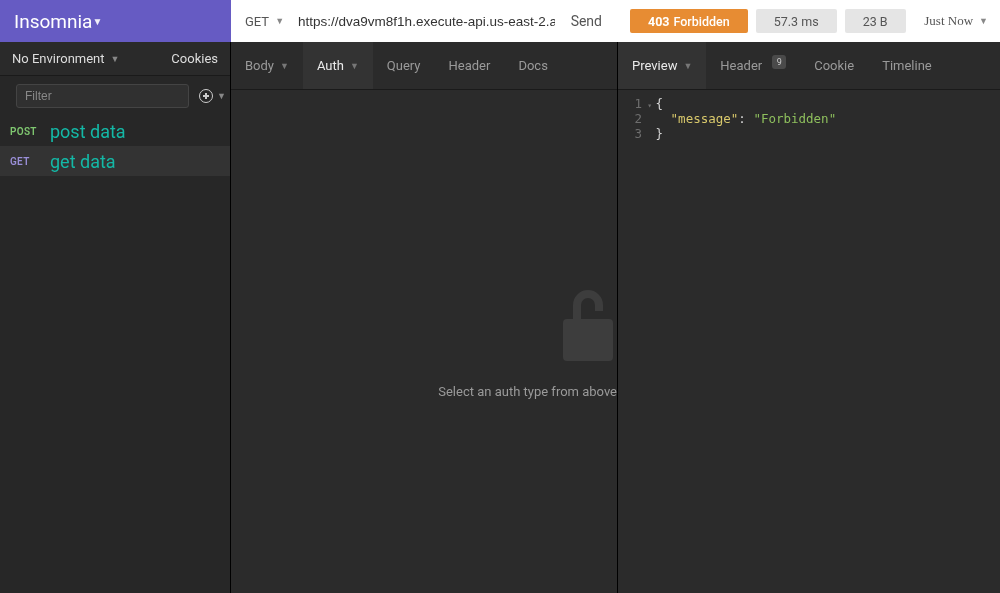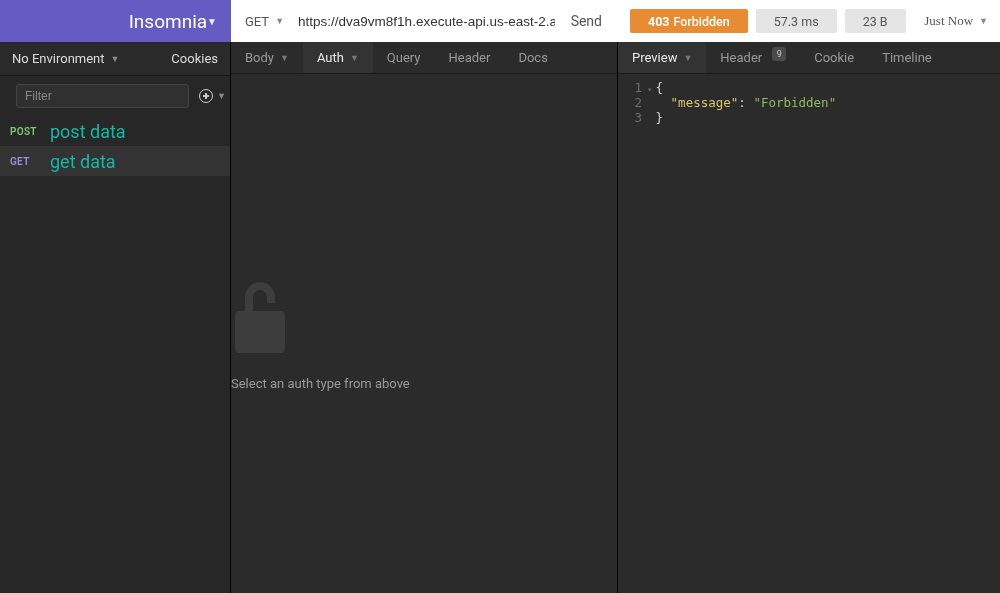--- a/index.html
+++ b/index.html
@@ -1,21 +1,21 @@
 <!DOCTYPE html>
 <html><head>
 <meta charset="utf-8">
 <style>
   * { box-sizing: border-box; margin: 0; padding: 0; }
   html, body { width: 1000px; height: 593px; font-family: -apple-system, BlinkMacSystemFont, "Segoe UI", Roboto, sans-serif; font-size: 13px; color: #ccc; background: #2b2b2b; overflow: hidden; }
   .app { display: flex; flex-direction: column; height: 100%; }
 
   
   .topbar { display: flex; height: 42px; }
-  .brand { width: 231px; background: #665bc3; display: flex; align-items: center; justify-content: flex-end; padding: 0 14px; color: #fff; }
+  .brand { width: 231px; background: #665bc3; display: flex; align-items: center; justify-content: flex-start; padding: 0 14px; color: #fff; }
   .brand-title { font-size: 19px; font-weight: 400; }
   .brand-caret { font-size: 10px; opacity: .9; }
   .request-area { flex: 1; background: #fff; display: flex; align-items: center; padding: 0 10px; gap: 10px; color: #444; }
   .method-select { display: flex; align-items: center; gap: 6px; color: #555; font-size: 13px; cursor: pointer; padding: 0 4px; }
   .caret { font-size: 9px; color: #888; }
   .url-input { flex: 1; border: none; outline: none; font-size: 13.5px; color: #333; background: transparent; min-width: 0; overflow: hidden; text-overflow: clip; white-space: nowrap; }
   .send-btn { font-size: 14px; color: #555; padding: 0 6px; cursor: pointer; }
   .response-area { width: 382px; background: #fff; display: flex; align-items: center; padding: 0 12px; gap: 8px; }
   .pill { display: inline-flex; align-items: center; height: 24px; padding: 0 18px; border-radius: 2px; font-size: 12.5px; background: #e5e5e5; color: #555; }
   .pill.status { background: #e78c33; color: #fff; font-weight: 500; }
@@ -39,25 +39,25 @@
   .req-list { display: flex; flex-direction: column; }
   .req-item { display: flex; align-items: center; gap: 10px; height: 30px; padding: 0 10px; cursor: pointer; }
   .req-item.active { background: #333; }
   .method-tag { font-size: 10px; font-weight: 600; letter-spacing: .3px; width: 30px; }
   .method-POST { color: #7fc770; }
   .method-GET { color: #9a8fd8; }
   .req-name { color: #14b8a6; font-size: 18px; }
 
   
   .center { flex: 1; background: #2b2b2b; display: flex; flex-direction: column; border-right: 1px solid #000; min-width: 0; }
-  .tabs { height: 32px; display: flex; align-items: stretch; background: #2b2b2b; border-bottom: 1px solid #1a1a1a; }
+  .tabs { height: 48px; display: flex; align-items: stretch; background: #2b2b2b; border-bottom: 1px solid #1a1a1a; }
   .tab { display: flex; align-items: center; gap: 6px; padding: 0 14px; color: #9a9a9a; font-size: 13px; cursor: pointer; }
   .tab.active { color: #eaeaea; background: #333; }
   .tab .caret { color: #777; }
-  .center-body { flex: 1; display: flex; flex-direction: column; align-items: flex-start; justify-content: center; gap: 19px; color: #888; }
+  .center-body { flex: 1; display: flex; flex-direction: column; align-items: flex-end; justify-content: center; gap: 19px; color: #888; }
   .hint-text { color: #9a9a9a; font-size: 13px; }
 
   
   .right { width: 382px; background: #2b2b2b; display: flex; flex-direction: column; }
   .right .tabs { border-bottom: 1px solid #1a1a1a; }
   .badge-count { display: inline-flex; align-items: center; justify-content: center; min-width: 14px; height: 14px; padding: 0 3px; border-radius: 3px; background: #4a4a4a; color: #ccc; font-size: 9px; margin-left: 4px; position: relative; top: -4px; }
   .code-view { flex: 1; padding: 6px 0; font-family: Menlo, Consolas, monospace; font-size: 12.5px; line-height: 15px; }
   .code-line { display: flex; }
   .gutter { width: 30px; text-align: right; color: #6e6e6e; padding-right: 6px; user-select: none; position: relative; }
   .fold-caret { position: absolute; right: -4px; top: 2px; font-size: 8px; color: #6e6e6e; }

